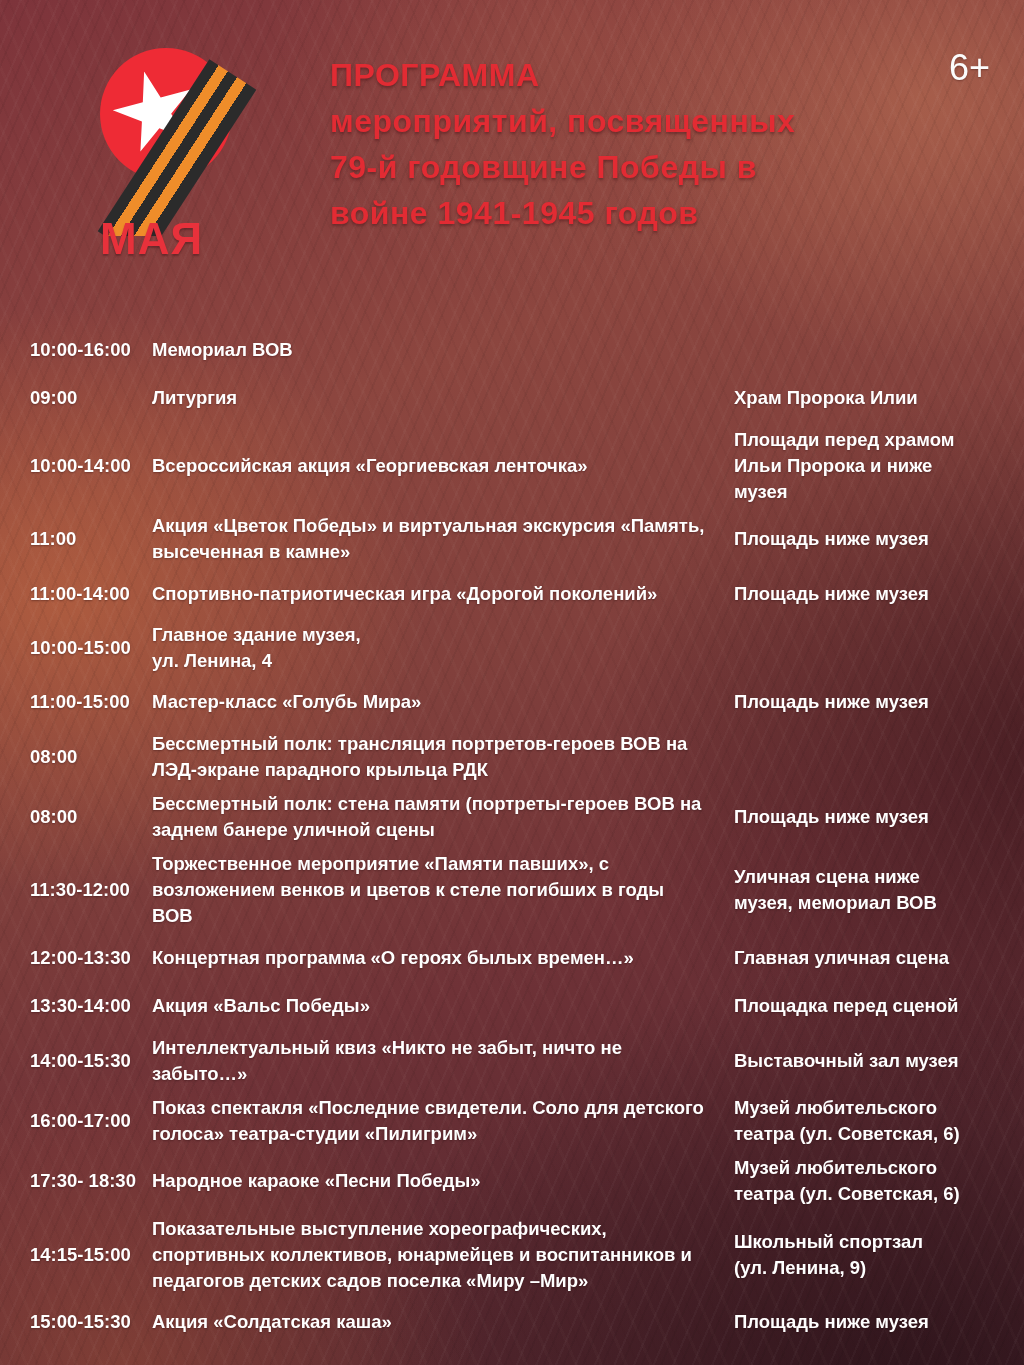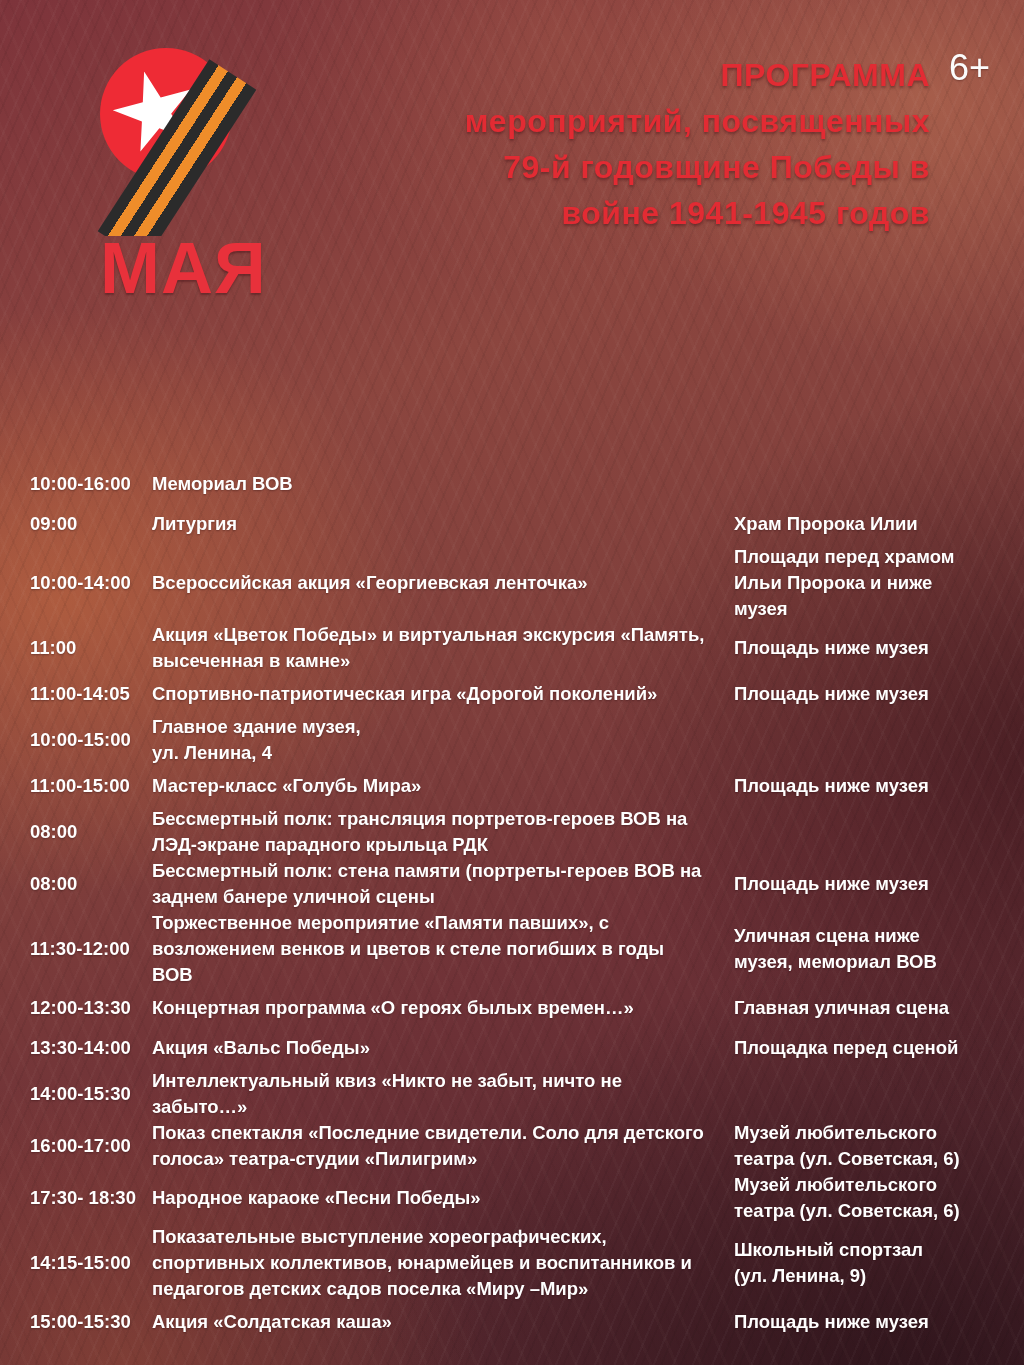--- a/index.html
+++ b/index.html
@@ -32,42 +32,42 @@
     transform:rotate(-15deg);
     clip-path:polygon(50% 0%,61% 35%,98% 35%,68% 57%,79% 91%,50% 70%,21% 91%,32% 57%,2% 35%,39% 35%);
   }
   .logo-ribbon{
     position:absolute;left:89px;top:18px;width:56px;height:205px;
     transform:rotate(33deg);
     background:repeating-linear-gradient(90deg,
       #2b2b2b 0 11px, #ef8d2a 11px 22px, #2b2b2b 22px 33px, #ef8d2a 33px 44px, #2b2b2b 44px 56px);
   }
   .logo-may{
-    position:absolute;left:100px;top:232px;
-    color:#e8313b;font-size:72px;font-weight:700;letter-spacing:1px;line-height:1;
+    position:absolute;left:100px;top:217px;
+    color:#e8313b;font-size:44px;font-weight:700;letter-spacing:1px;line-height:1;
     text-shadow:0 2px 2px rgba(70,18,22,.45);
   }
 
   
   .title{
     position:absolute;left:330px;top:52px;width:600px;
-    text-align:right;color:#e22b33;
+    text-align:left;color:#e22b33;
     font-size:32px;font-weight:700;line-height:46px;letter-spacing:.5px;
     text-shadow:0 2px 3px rgba(70,18,22,.5);
   }
   .age-badge{
     position:absolute;right:34px;top:50px;
     color:#fcfcfc;font-size:36px;font-weight:400;line-height:1;
     text-shadow:0 1px 2px rgba(40,10,10,.35);
   }
 
   
   .schedule{
     position:absolute;left:30px;top:330px;width:965px;height:1012px;
-    display:flex;flex-direction:column;justify-content:flex-end;
+    display:flex;flex-direction:column;justify-content:space-between;
   }
   .row{
     display:grid;grid-template-columns:122px 582px 261px;
     align-items:center;min-height:40px;
   }
   .cell{
     color:#ffffff;font-weight:700;font-size:18.5px;line-height:26px;
     white-space:pre-line;
     text-shadow:0 1px 2px rgba(40,10,12,.38);
   }
@@ -110,21 +110,21 @@
 Ильи Пророка и ниже
 музея</div>
       </div>
       <div class="row">
         <div class="cell time-cell">11:00</div>
         <div class="cell event-cell">Акция «Цветок Победы» и виртуальная экскурсия «Память,
 высеченная в камне»</div>
         <div class="cell location-cell">Площадь ниже музея</div>
       </div>
       <div class="row">
-        <div class="cell time-cell">11:00-14:05</div>
+        <div class="cell time-cell">11:00-14:00</div>
         <div class="cell event-cell">Спортивно-патриотическая игра «Дорогой поколений»</div>
         <div class="cell location-cell">Площадь ниже музея</div>
       </div>
       <div class="row">
         <div class="cell time-cell">10:00-15:00</div>
         <div class="cell location-cell">Главное здание музея,
 ул. Ленина, 4</div>
       </div>
       <div class="row">
         <div class="cell time-cell">11:00-15:00</div>
@@ -157,20 +157,21 @@
       </div>
       <div class="row">
         <div class="cell time-cell">13:30-14:00</div>
         <div class="cell event-cell">Акция «Вальс Победы»</div>
         <div class="cell location-cell">Площадка перед сценой</div>
       </div>
       <div class="row">
         <div class="cell time-cell">14:00-15:30</div>
         <div class="cell event-cell">Интеллектуальный квиз «Никто не забыт, ничто не
 забыто…»</div>
+        <div class="cell location-cell">Выставочный зал музея</div>
       </div>
       <div class="row">
         <div class="cell time-cell">16:00-17:00</div>
         <div class="cell event-cell">Показ спектакля «Последние свидетели. Соло для детского
 голоса» театра-студии «Пилигрим»</div>
         <div class="cell location-cell">Музей любительского
 театра (ул. Советская, 6)</div>
       </div>
       <div class="row">
         <div class="cell time-cell">17:30- 18:30</div>

